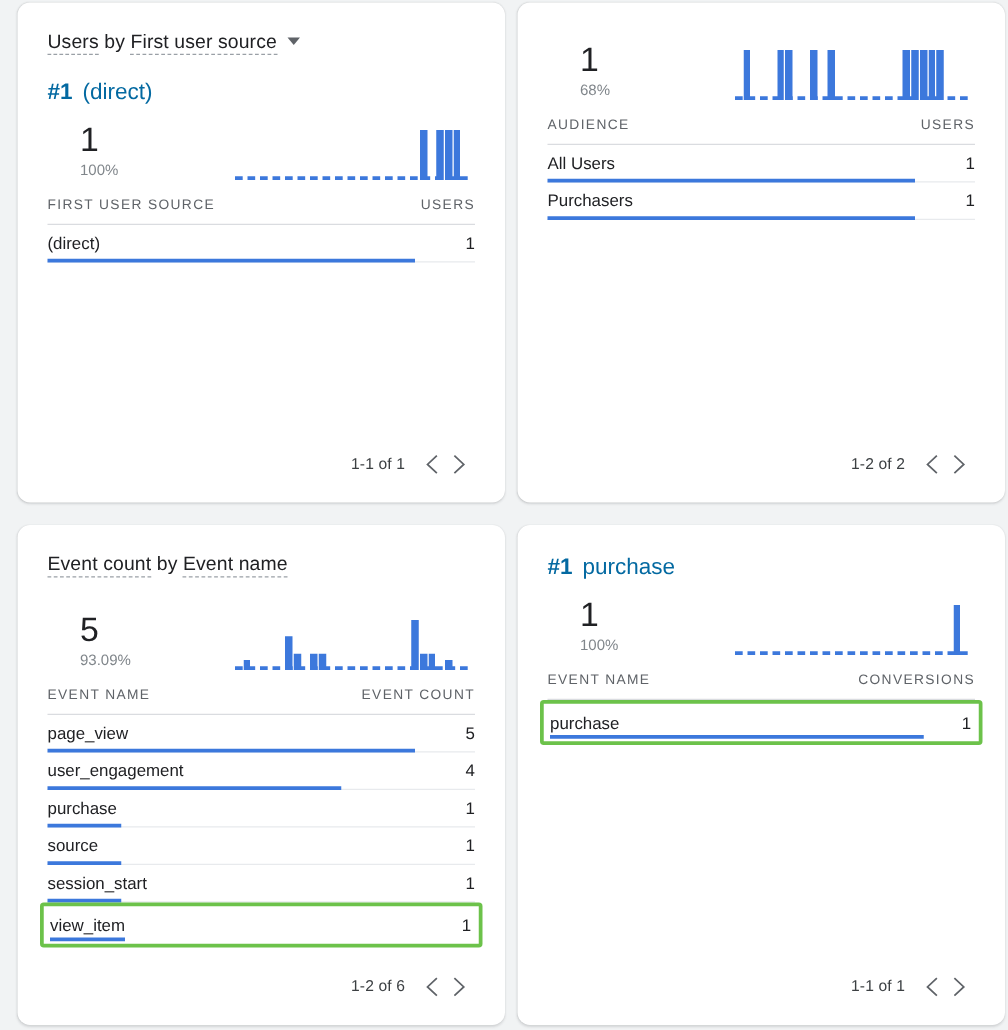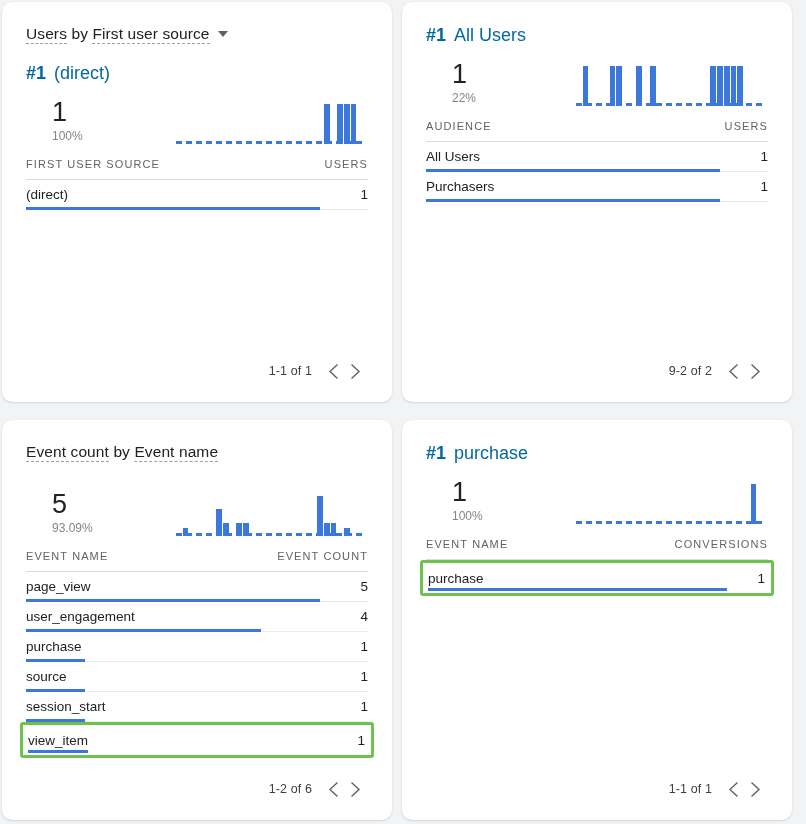--- a/index.html
+++ b/index.html
@@ -25,21 +25,21 @@
   }
   .grid {
     position: absolute;
     top: 0; left: 0;
     width: 806px; height: 824px;
     display: grid;
     grid-template-columns: 390px 390px;
     grid-template-rows: 400px 400px;
     column-gap: 10px;
     row-gap: 18px;
-    padding: 2px 12px 6px 2px;
+    padding: 2px 12px 6px 14px;
   }
   .card {
     background: #fff;
     border-radius: 10px;
     box-shadow: 0 1px 2px rgba(60,64,67,.16), 0 0 1px rgba(60,64,67,.10);
     padding: 22px 24px 10px 24px;
     display: flex;
     flex-direction: column;
     position: relative;
     overflow: hidden;
@@ -251,25 +251,24 @@
             </svg>
           </span>
           <span class="arrow">
             <svg width="11" height="17" viewBox="0 0 11 17">
               <path d="M1.5 1.5 L9 8.5 L1.5 15.5" fill="none" stroke="currentColor" stroke-width="1.4"></path>
             </svg>
           </span>
         </div>
       </div>
       <div class="card">
-        <div class="hero-rank"><span class="num">#1</span><span>All Users</span></div>
         <div class="hero-row">
           <div class="hero-metric">
             <div class="hero-value">1</div>
-            <div class="hero-pct">22%</div>
+            <div class="hero-pct">68%</div>
           </div>
           <div class="spark">
             <div class="bars">
               <div class="bar" style="width:3.571%;height:0px;background:transparent;"></div>
               <div class="bar" style="width:3.571%;height:40px;"></div>
               <div class="bar" style="width:3.571%;height:0px;background:transparent;"></div>
               <div class="bar" style="width:3.571%;height:0px;background:transparent;"></div>
               <div class="bar" style="width:3.571%;height:0px;background:transparent;"></div>
               <div class="bar" style="width:3.571%;height:40px;"></div>
               <div class="bar" style="width:3.571%;height:40px;"></div>
@@ -308,21 +307,21 @@
             <span class="val">1</span>
             <span class="ubar" style="width:86%"></span>
           </div>
           <div class="row">
             <span class="name">Purchasers</span>
             <span class="val">1</span>
             <span class="ubar" style="width:86%"></span>
           </div>
         </div>
         <div class="pager">
-          <span class="txt">9-2 of 2</span>
+          <span class="txt">1-2 of 2</span>
           <span class="arrow">
             <svg width="11" height="17" viewBox="0 0 11 17">
               <path d="M9.5 1.5 L2 8.5 L9.5 15.5" fill="none" stroke="currentColor" stroke-width="1.4"></path>
             </svg>
           </span>
           <span class="arrow">
             <svg width="11" height="17" viewBox="0 0 11 17">
               <path d="M1.5 1.5 L9 8.5 L1.5 15.5" fill="none" stroke="currentColor" stroke-width="1.4"></path>
             </svg>
           </span>

